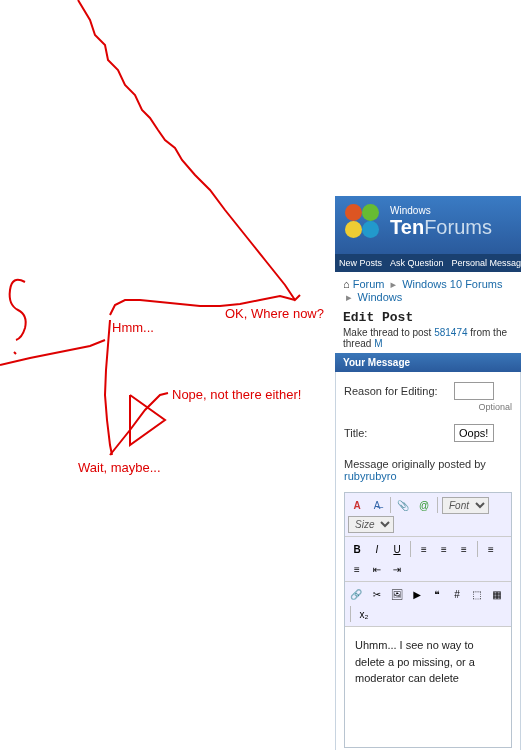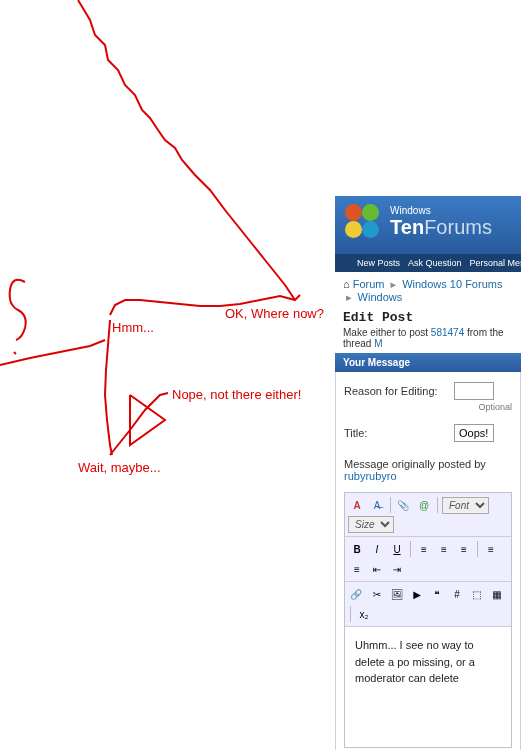--- a/index.html
+++ b/index.html
@@ -14,21 +14,21 @@
 .c-green { background: #6b3; top: 0; left: 17px; }
 .c-yellow { background: #ec3; top: 17px; left: 0; }
 .c-blue { background: #29c; top: 17px; left: 17px; }
 .logo-text { display: inline-block; vertical-align: middle; color: #fff; margin-left: 6px; }
 .logo-text .win { font-size: 10px; display: block; }
 .logo-text .ten { font-size: 20px; font-weight: bold; }
 .logo-text .forums { font-size: 20px; color: #cde; }
 .nav-tabs { background: #2a5a9c; display: flex; height: 22px; }
 .nav-tab { color: #fff; font-size: 10px; padding: 4px 8px; font-weight: bold; cursor: pointer; }
 .nav-tab.active { background: #1a4070; }
-.sub-nav { background: #1a4070; color: #fff; font-size: 9px; padding: 4px 22px; display: flex; gap: 8px; }
+.sub-nav { background: #1a4070; color: #fff; font-size: 9px; padding: 4px 4px; display: flex; gap: 8px; }
 .sub-nav span { cursor: pointer; white-space: nowrap; }
 .breadcrumb { padding: 6px 8px; font-size: 11px; color: #346; }
 .breadcrumb a { color: #1a6aa8; text-decoration: none; cursor: pointer; }
 .breadcrumb .sep { color: #888; margin: 0 3px; }
 .home-icon { color: #333; }
 .edit-post { padding: 0 8px; }
 .edit-post h2 { font-size: 13px; font-weight: bold; color: #222; font-family: Liberation Mono, monospace; }
 .edit-post .desc { font-size: 10px; color: #333; margin-top: 2px; }
 .edit-post .desc a { color: #1a6aa8; }
 .section-header { background: linear-gradient(#3a76b8, #2a5a9c); color: #fff; font-size: 10px; font-weight: bold; padding: 4px 8px; margin-top: 4px; }
@@ -89,21 +89,21 @@
     <span class="home-icon">⌂</span>
     <a>Forum</a>
     <span class="sep">▸</span>
     <a>Windows 10 Forums</a>
     <span class="sep">▸</span>
     <a>Windows</a>
   </div>
   <div class="edit-post">
     <h2>Edit Post</h2>
     <div class="desc">
-      <span>Make either to post </span><a>581474</a><span> from the thread </span><a>M</a>
+      <span>Make thread to post </span><a>581474</a><span> from the thread </span><a>M</a>
     </div>
   </div>
   <div class="section-header">Your Message</div>
   <div class="form-area">
     <div class="form-row">
       <label>Reason for Editing:</label>
       <div class="field">
         <input type="text" value="" style="">
         <div class="optional">Optional</div>
       </div>

